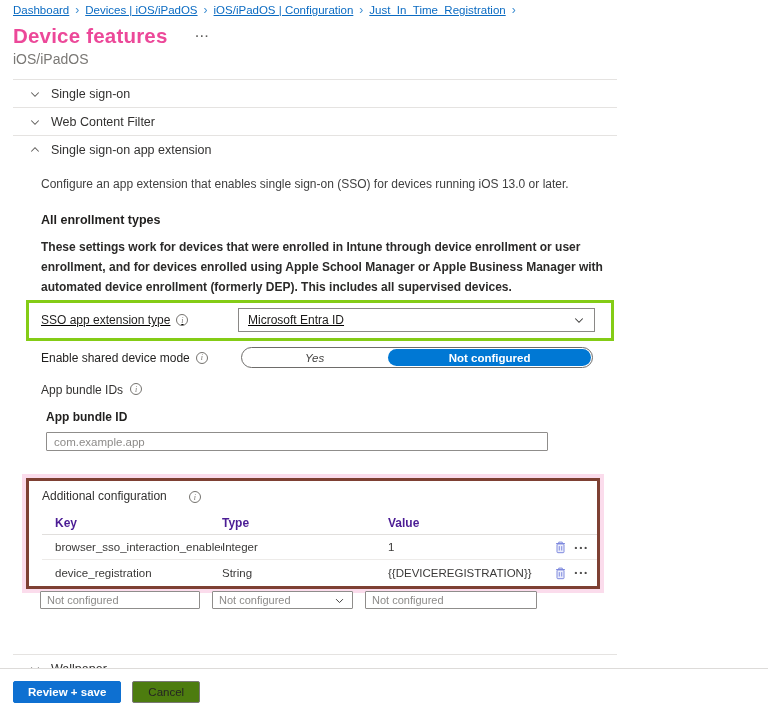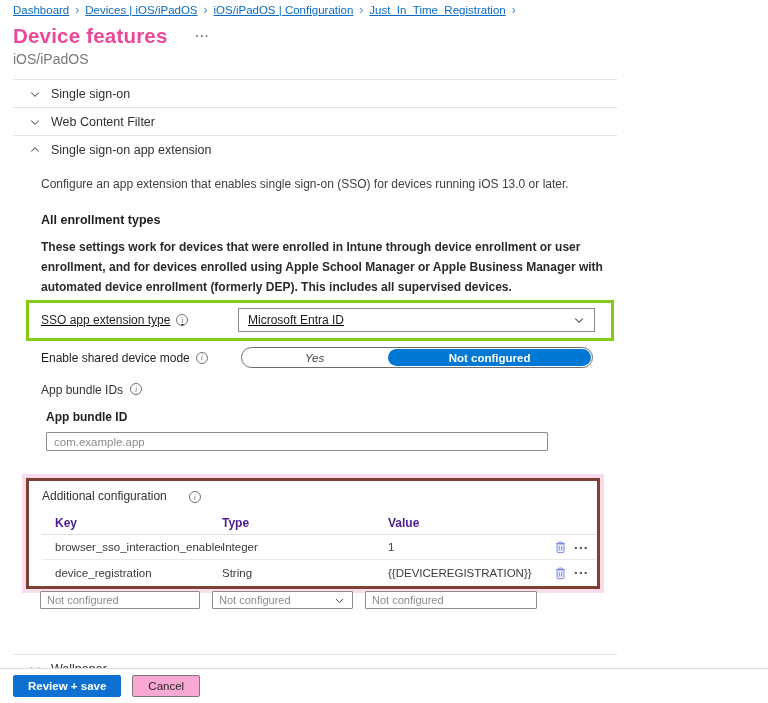--- a/index.html
+++ b/index.html
@@ -118,29 +118,29 @@
   .fake-select {
     width: 141px; height: 18px; border: 1px solid #8f8d8b; background: #fff;
     display: flex; align-items: center; justify-content: space-between;
     font-size: 11px; color: #8d8b89; padding: 0 6px; cursor: pointer; border-radius: 1px;
   }
   .gap-wallpaper { height: 45px; }
   
   .footer {
     position: absolute; left: 0; right: 0; bottom: 0; height: 35px;
     border-top: 1px solid #dddbd9; background: #fff;
-    display: flex; align-items: center; gap: 11px; padding-left: 13px;
+    display: flex; align-items: flex-end; gap: 11px; padding-left: 13px;
   }
   .btn-primary {
     background: #0e70d1; color: #fff; font-weight: 700; font-size: 11.5px;
     border: 1px solid #0e70d1; border-radius: 2px; padding: 4px 14px; cursor: pointer;
     font-family: "Liberation Sans", sans-serif;
   }
   .btn-secondary {
-    background: #f9a8d4; color: #252423; font-size: 11.5px;
+    background: #4d7c0f; color: #252423; font-size: 11.5px;
     border: 1px solid #7a7876; border-radius: 2px; padding: 4px 15px; cursor: pointer;
     font-family: "Liberation Sans", sans-serif;
   }
 </style>
 </head>
 <body>
 
 <div class="page">
 
   <div class="breadcrumb">

